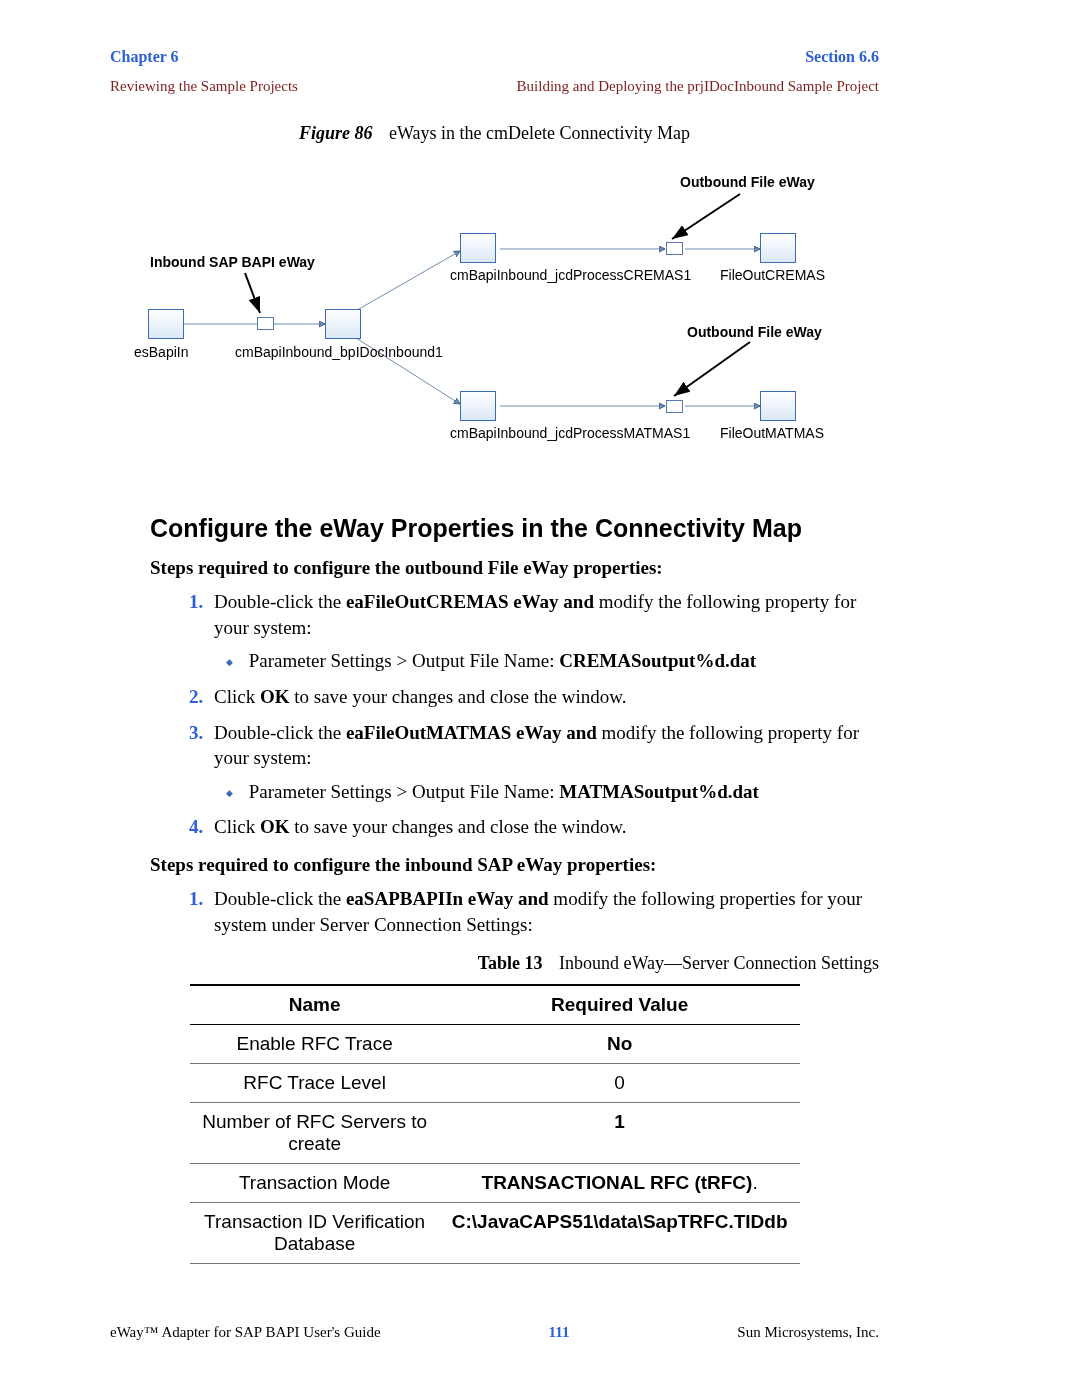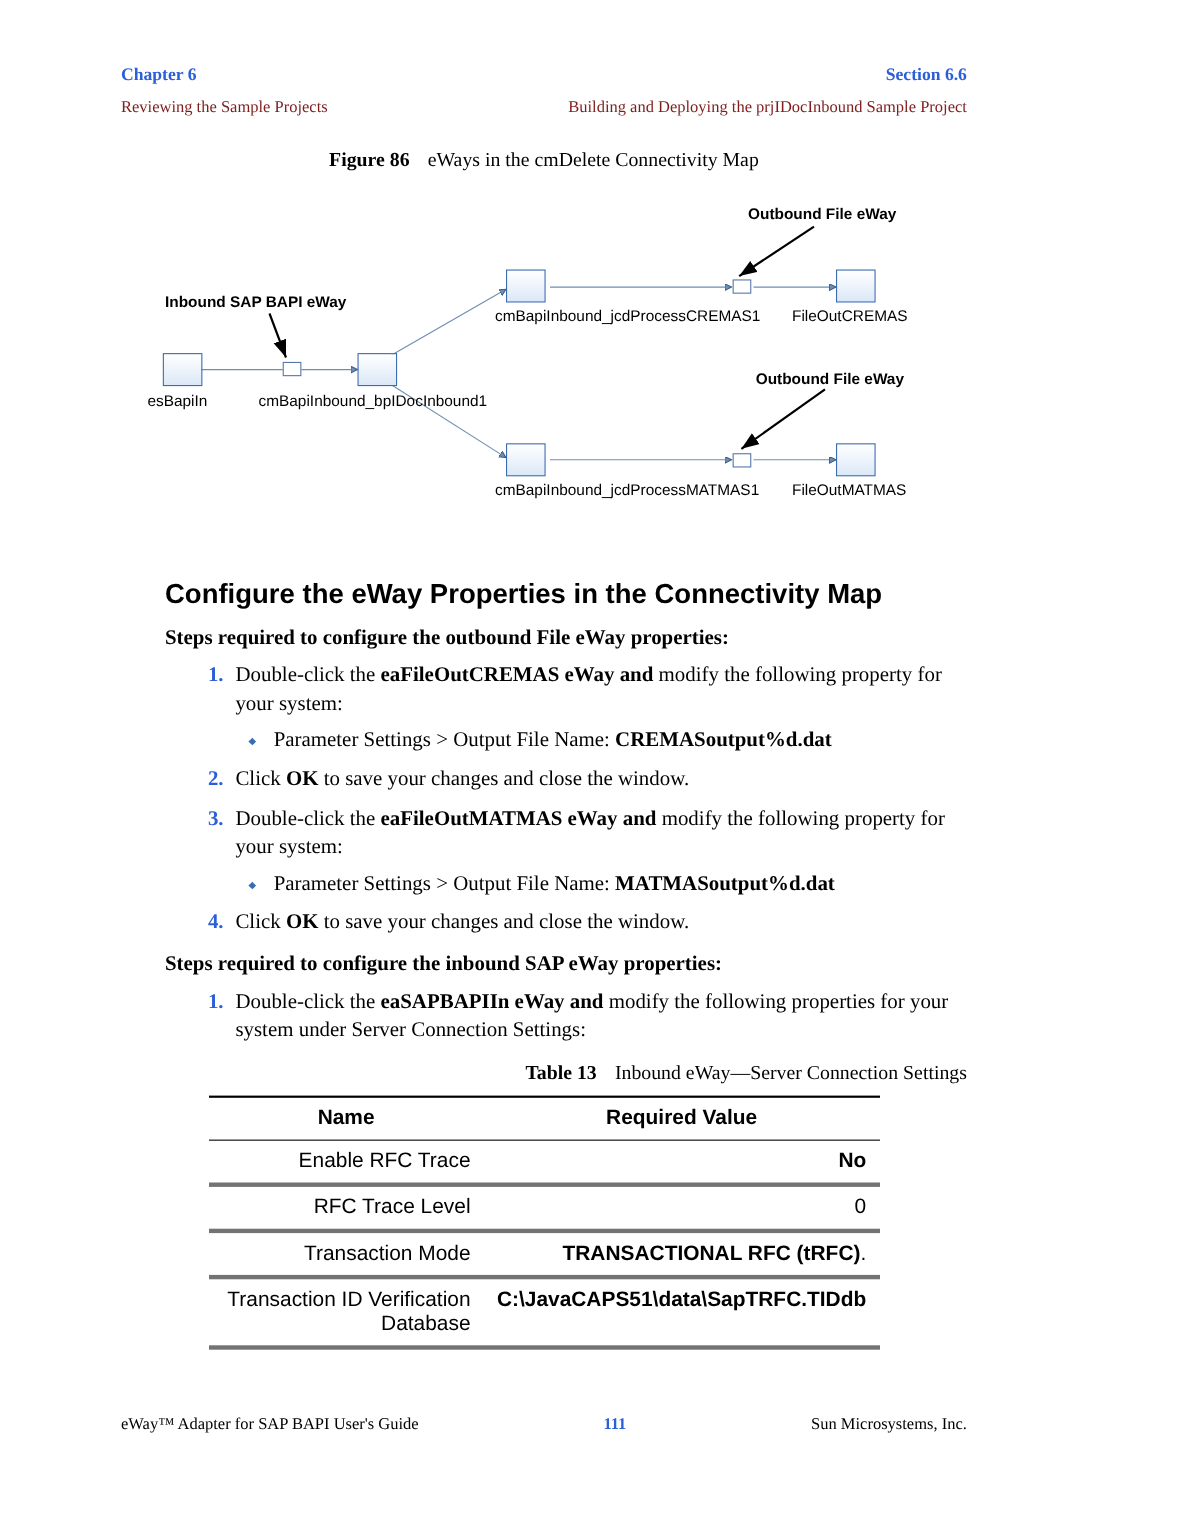--- a/index.html
+++ b/index.html
@@ -3,33 +3,33 @@
 <meta charset="utf-8">
 <style>
   body {
     margin: 0;
     background: #fff;
     font-family: "Palatino Linotype", "Book Antiqua", Palatino, Georgia, serif;
     color: #000;
     width: 1080px;
   }
   .page {
-    padding: 60px 110px 50px 110px;
+    padding: 48px 110px 50px 110px;
     box-sizing: border-box;
     width: 989px;
     position: relative;
   }
   .hdr { display: flex; justify-content: space-between; font-size: 16px; }
   .hdr .left { text-align: left; }
   .hdr .right { text-align: right; }
   .hdr .chapter { color: #2b5fd9; font-weight: bold; }
   .hdr .section { color: #2b5fd9; font-weight: bold; }
   .hdr .sub { color: #7f1d1d; font-size: 15px; margin-top: 12px; }
   .fig-cap { text-align: center; font-size: 18px; margin-top: 28px; }
-  .fig-cap .bold { font-weight: bold; }
+  .fig-cap .bold { font-weight: bold; font-style: italic; }
   .fig-cap .trailing { font-weight: normal; margin-left: 12px; }
   .diagram {
     position: relative;
     height: 310px;
     margin: 25px 0 35px 0;
     font-family: Arial, Helvetica, sans-serif;
   }
   .diagram .dlabel { position: absolute; font-size: 14px; font-weight: bold; }
   .diagram .dcomp  { position: absolute; font-size: 14px; text-align: center; }
   .diagram .box {
@@ -60,21 +60,21 @@
   .tbl-cap .trailing { font-weight: normal; margin-left: 12px; }
   table.settings {
     border-collapse: collapse; margin: 0 auto; width: 610px;
     font-family: "Helvetica Neue", Arial, sans-serif; font-size: 19px;
   }
   table.settings th {
     border-top: 2px solid #000; border-bottom: 1px solid #000;
     padding: 8px 12px; text-align: center; font-weight: bold;
   }
   table.settings td {
-    border-bottom: 4px solid #737373; padding: 8px 12px; text-align: right; vertical-align: top;
+    border-bottom: 1px solid #737373; padding: 8px 12px; text-align: center; vertical-align: top;
   }
   table.settings td.val b { font-weight: bold; }
   .ftr { display: flex; justify-content: space-between; font-size: 15px;
          margin-top: 60px; }
   .ftr .pg { color: #2b5fd9; font-weight: bold; }
 </style>
 </head>
 <body>
 
 <div class="page">
@@ -195,20 +195,24 @@
     <tbody id="tbl-body">
         <tr>
           <td>Enable RFC Trace</td>
           <td class="val"><b>No</b></td>
         </tr>
         <tr>
           <td>RFC Trace Level</td>
           <td class="val">0</td>
         </tr>
         <tr>
+          <td>Number of RFC Servers to create</td>
+          <td class="val"><b>1</b></td>
+        </tr>
+        <tr>
           <td>Transaction Mode</td>
           <td class="val"><b>TRANSACTIONAL RFC (tRFC)</b>.</td>
         </tr>
         <tr>
           <td>Transaction ID Verification Database</td>
           <td class="val"><b>C:\JavaCAPS51\data\SapTRFC.TIDdb</b></td>
         </tr>
       </tbody>
   </table>
 

